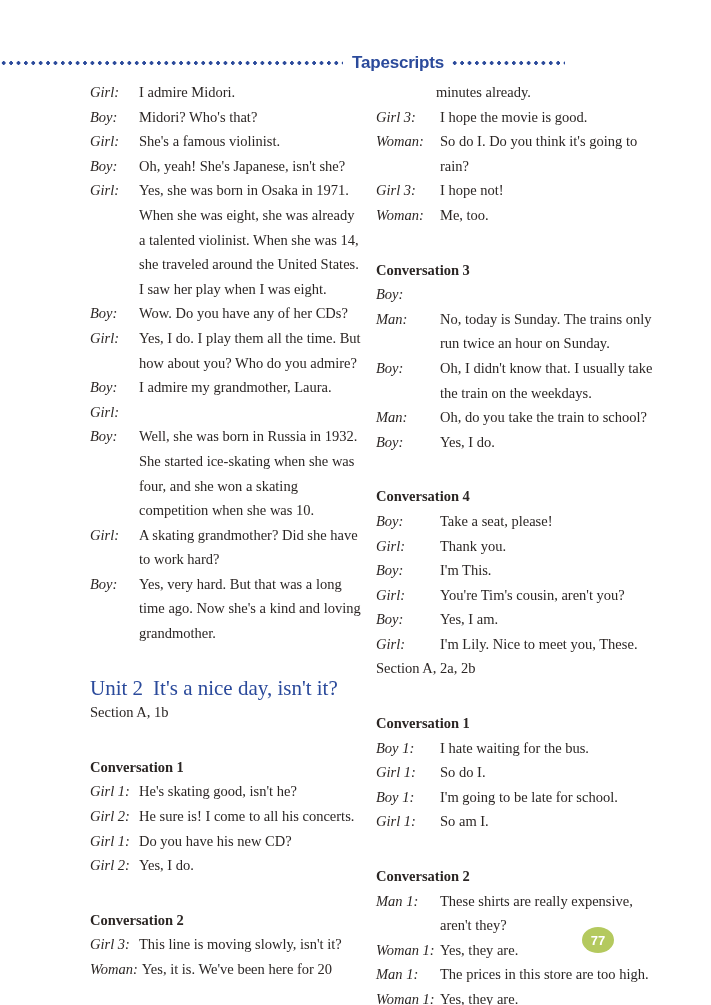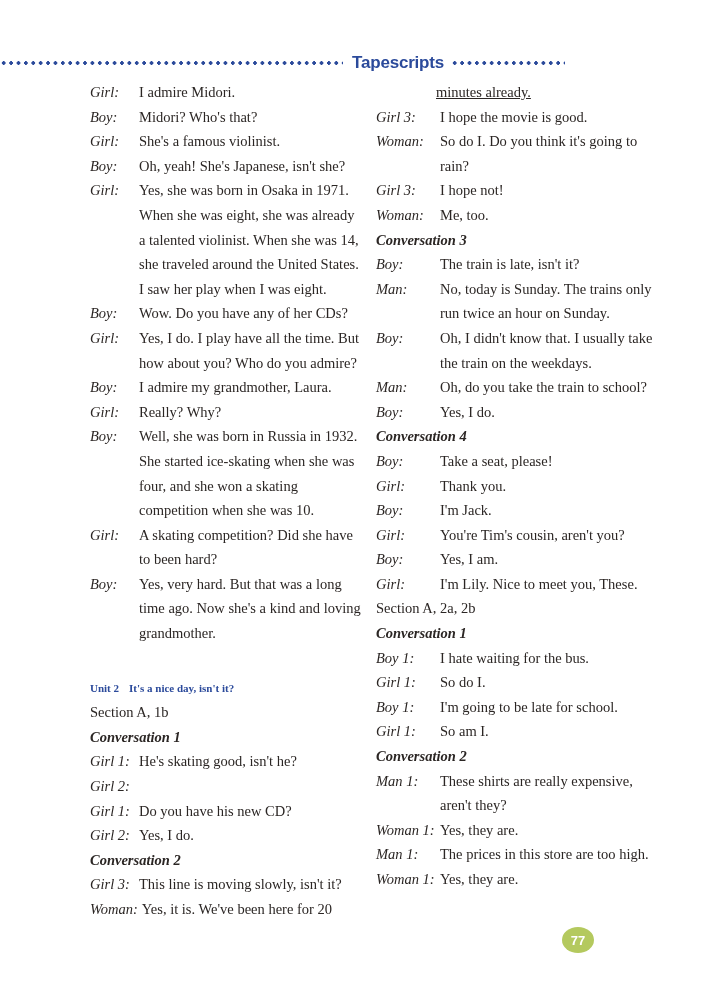--- a/index.html
+++ b/index.html
@@ -47,33 +47,33 @@
   .row{display:flex;align-items:baseline;}
   .speaker{
     flex:0 0 auto;
     font-style:italic;
     white-space:nowrap;
     padding-right:4px;
   }
   .col-left .speaker{min-width:45px;}
   .col-right .speaker{min-width:60px;}
   .utterance{flex:1 1 auto;}
-  .continuation{padding-left:60px;text-decoration:underline;}
+  .continuation{padding-left:60px;}
   .spacer{height:30px;}
   .unit-heading{
     color:var(--blue);
-    font-weight:bold;
-    font-size:11px;
+    font-weight:normal;
+    font-size:21px;
   }
   .unit-heading .unit-label{margin-right:10px;}
   .section-heading{font-weight:normal;}
-  .conversation-heading{font-weight:bold;font-style:italic;}
+  .conversation-heading{font-weight:bold;margin-top:30px;}
   
   .page-badge{
-    position:absolute;left:562px;top:927px;width:32px;height:26px;
+    position:absolute;left:582px;top:927px;width:32px;height:26px;
     border-radius:50%;
     display:flex;align-items:center;justify-content:center;
     font-family:"Liberation Sans", sans-serif;
     font-weight:bold;font-size:13px;color:#ffffff;
   }
 </style>
 </head>
 <body style="--blue: #2b4a9b; color: rgb(43, 38, 36);">
 
 <div class="header-rule">
@@ -103,52 +103,52 @@
       <div class="row">
         <span class="speaker">Girl:</span>
         <span class="utterance">Yes, she was born in Osaka in 1971. When she was eight, she was already a talented violinist. When she was 14, she traveled around the United States. I saw her play when I was eight.</span>
       </div>
       <div class="row">
         <span class="speaker">Boy:</span>
         <span class="utterance">Wow. Do you have any of her CDs?</span>
       </div>
       <div class="row">
         <span class="speaker">Girl:</span>
-        <span class="utterance">Yes, I do. I play have all the time. But how about you? Who do you admire?</span>
+        <span class="utterance">Yes, I do. I play them all the time. But how about you? Who do you admire?</span>
       </div>
       <div class="row">
         <span class="speaker">Boy:</span>
         <span class="utterance">I admire my grandmother, Laura.</span>
       </div>
       <div class="row">
         <span class="speaker">Girl:</span>
-        <span class="utterance">Really? Why?</span>
       </div>
       <div class="row">
         <span class="speaker">Boy:</span>
         <span class="utterance">Well, she was born in Russia in 1932. She started ice-skating when she was four, and she won a skating competition when she was 10.</span>
       </div>
       <div class="row">
         <span class="speaker">Girl:</span>
-        <span class="utterance">A skating competition? Did she have to been hard?</span>
+        <span class="utterance">A skating grandmother? Did she have to work hard?</span>
       </div>
       <div class="row">
         <span class="speaker">Boy:</span>
         <span class="utterance">Yes, very hard. But that was a long time ago. Now she's a kind and loving grandmother.</span>
       </div>
       <div class="spacer"></div>
       <div class="unit-heading"><span class="unit-label">Unit 2</span><span>It's a nice day, isn't it?</span></div>
       <div class="section-heading">Section A, 1b</div>
       <div class="conversation-heading">Conversation 1</div>
       <div class="row">
         <span class="speaker">Girl 1:</span>
         <span class="utterance">He's skating good, isn't he?</span>
       </div>
       <div class="row">
         <span class="speaker">Girl 2:</span>
+        <span class="utterance">He sure is! I come to all his concerts.</span>
       </div>
       <div class="row">
         <span class="speaker">Girl 1:</span>
         <span class="utterance">Do you have his new CD?</span>
       </div>
       <div class="row">
         <span class="speaker">Girl 2:</span>
         <span class="utterance">Yes, I do.</span>
       </div>
       <div class="conversation-heading">Conversation 2</div>
@@ -175,21 +175,20 @@
         <span class="speaker">Girl 3:</span>
         <span class="utterance">I hope not!</span>
       </div>
       <div class="row">
         <span class="speaker">Woman:</span>
         <span class="utterance">Me, too.</span>
       </div>
       <div class="conversation-heading">Conversation 3</div>
       <div class="row">
         <span class="speaker">Boy:</span>
-        <span class="utterance">The train is late, isn't it?</span>
       </div>
       <div class="row">
         <span class="speaker">Man:</span>
         <span class="utterance">No, today is Sunday. The trains only run twice an hour on Sunday.</span>
       </div>
       <div class="row">
         <span class="speaker">Boy:</span>
         <span class="utterance">Oh, I didn't know that. I usually take the train on the weekdays.</span>
       </div>
       <div class="row">
@@ -204,21 +203,21 @@
       <div class="row">
         <span class="speaker">Boy:</span>
         <span class="utterance">Take a seat, please!</span>
       </div>
       <div class="row">
         <span class="speaker">Girl:</span>
         <span class="utterance">Thank you.</span>
       </div>
       <div class="row">
         <span class="speaker">Boy:</span>
-        <span class="utterance">I'm Jack.</span>
+        <span class="utterance">I'm This.</span>
       </div>
       <div class="row">
         <span class="speaker">Girl:</span>
         <span class="utterance">You're Tim's cousin, aren't you?</span>
       </div>
       <div class="row">
         <span class="speaker">Boy:</span>
         <span class="utterance">Yes, I am.</span>
       </div>
       <div class="row">

